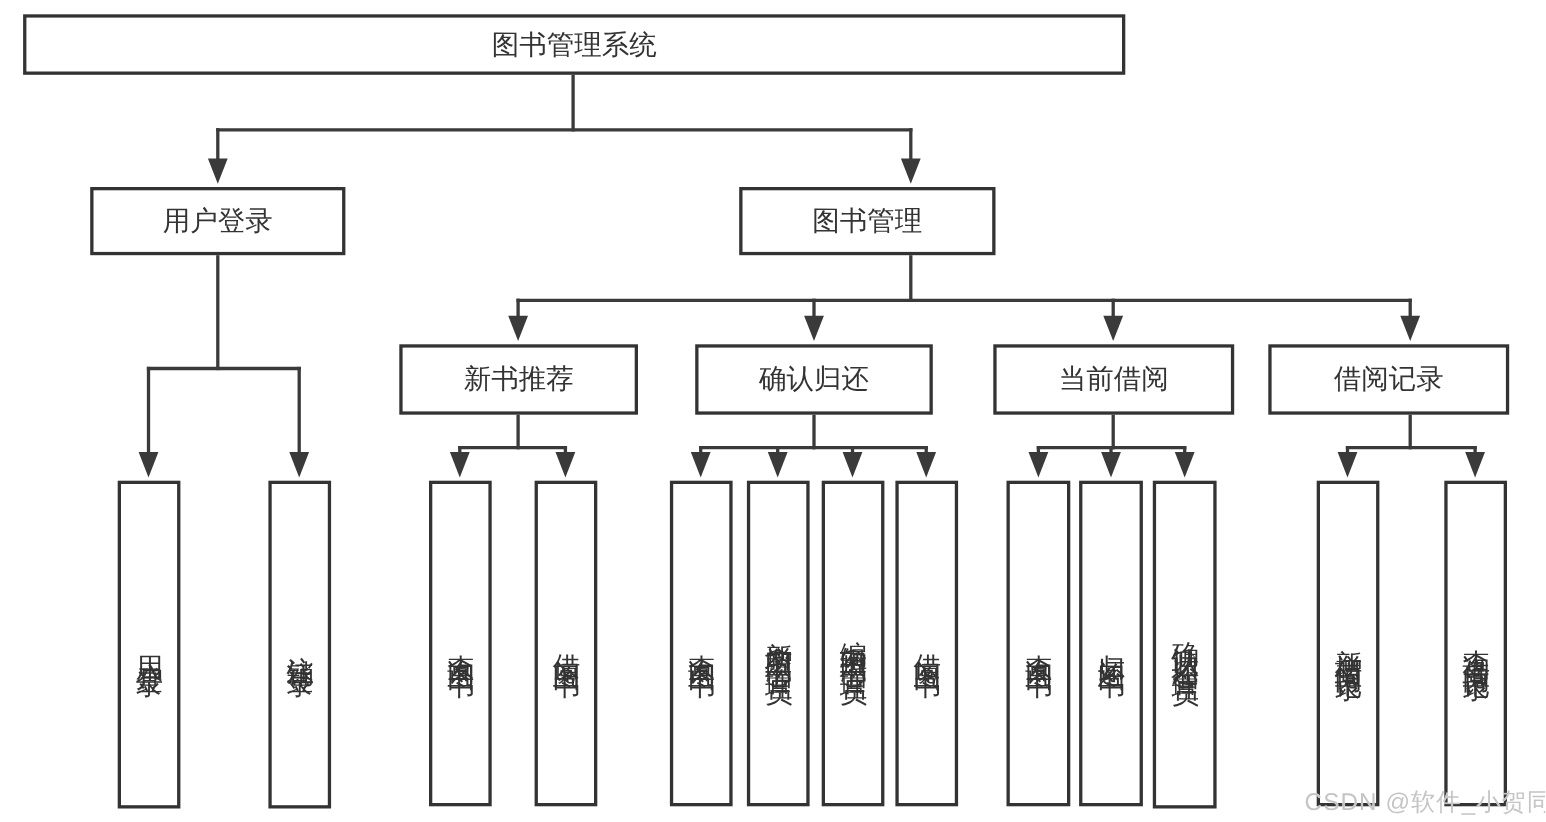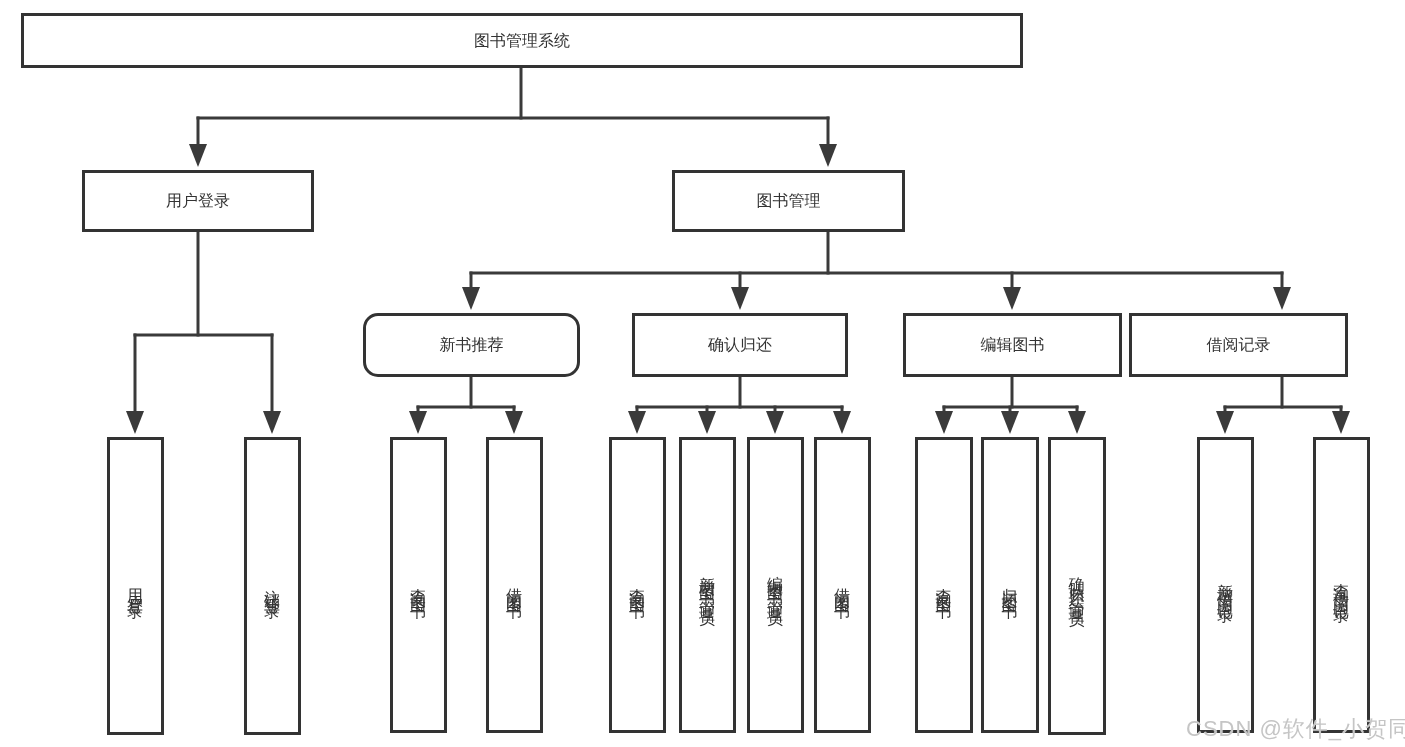--- a/index.html
+++ b/index.html
@@ -20,21 +20,21 @@
   .conn-svg{position:absolute;left:0;top:0;width:1405px;height:747px;pointer-events:none;}
   .conn-line{stroke:var(--line);stroke-width:3;fill:none;stroke-linecap:square;}
   .conn-arrowhead{fill:var(--line);stroke:none;}
   .node{
     position:absolute;
     box-sizing:border-box;
     border:3px solid var(--border);
     background:var(--bg);
     display:flex;align-items:center;justify-content:center;
     color:var(--text);
-    font-size:16px;
+    font-size:25px;
     line-height:1.2;
     z-index:2;
   }
   .node-label{white-space:nowrap;}
   .node.vertical .node-label{
     writing-mode:vertical-rl;
     text-orientation:mixed;
     letter-spacing:5px;
     white-space:normal;
   }
@@ -116,30 +116,30 @@
       </div>
       <div class="node" style="left: 672px; top: 170px; width: 233px; height: 62px;">
         <span class="node-label">图书管理</span>
       </div>
       <div class="node vertical" style="left: 107px; top: 437px; width: 57px; height: 298px;">
         <span class="node-label">用户登录</span>
       </div>
       <div class="node vertical" style="left: 244px; top: 437px; width: 57px; height: 298px;">
         <span class="node-label">注销登录</span>
       </div>
-      <div class="node" style="left: 363px; top: 313px; width: 217px; height: 64px; border-radius: 15px;">
+      <div class="node" style="left: 363px; top: 313px; width: 217px; height: 64px;">
         <span class="node-label">新书推荐</span>
       </div>
       <div class="node" style="left: 632px; top: 313px; width: 216px; height: 64px;">
         <span class="node-label">确认归还</span>
       </div>
       <div class="node" style="left: 903px; top: 313px; width: 219px; height: 64px;">
-        <span class="node-label">编辑图书</span>
+        <span class="node-label">当前借阅</span>
       </div>
-      <div class="node" style="left: 1129px; top: 313px; width: 219px; height: 64px;">
+      <div class="node" style="left: 1153px; top: 313px; width: 219px; height: 64px;">
         <span class="node-label">借阅记录</span>
       </div>
       <div class="node vertical" style="left: 390px; top: 437px; width: 57px; height: 296px;">
         <span class="node-label">查询图书</span>
       </div>
       <div class="node vertical" style="left: 486px; top: 437px; width: 57px; height: 296px;">
         <span class="node-label">借阅图书</span>
       </div>
       <div class="node vertical" style="left: 609px; top: 437px; width: 57px; height: 296px;">
         <span class="node-label">查询图书</span>

